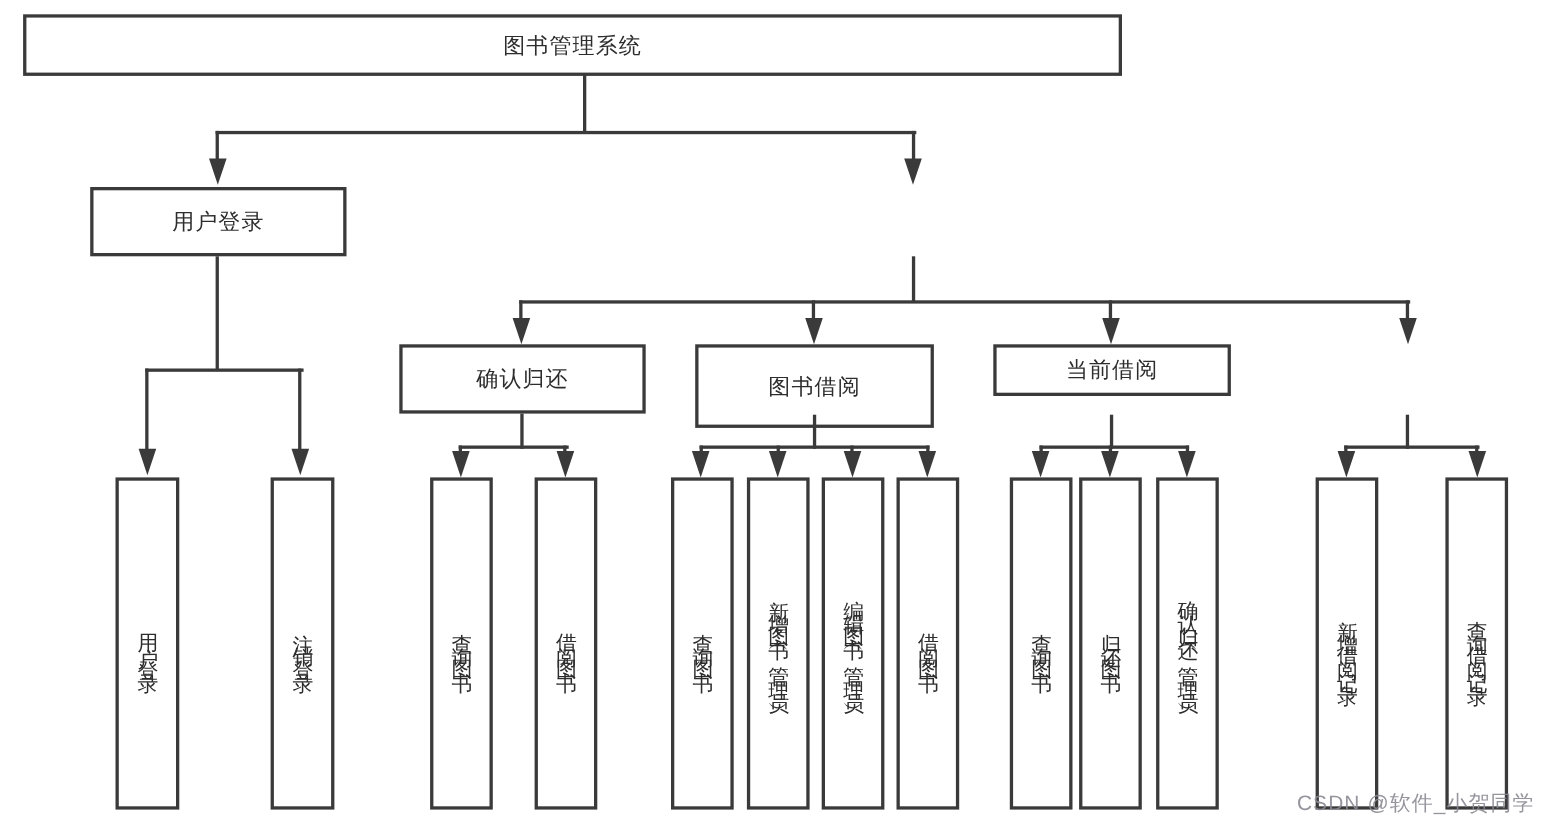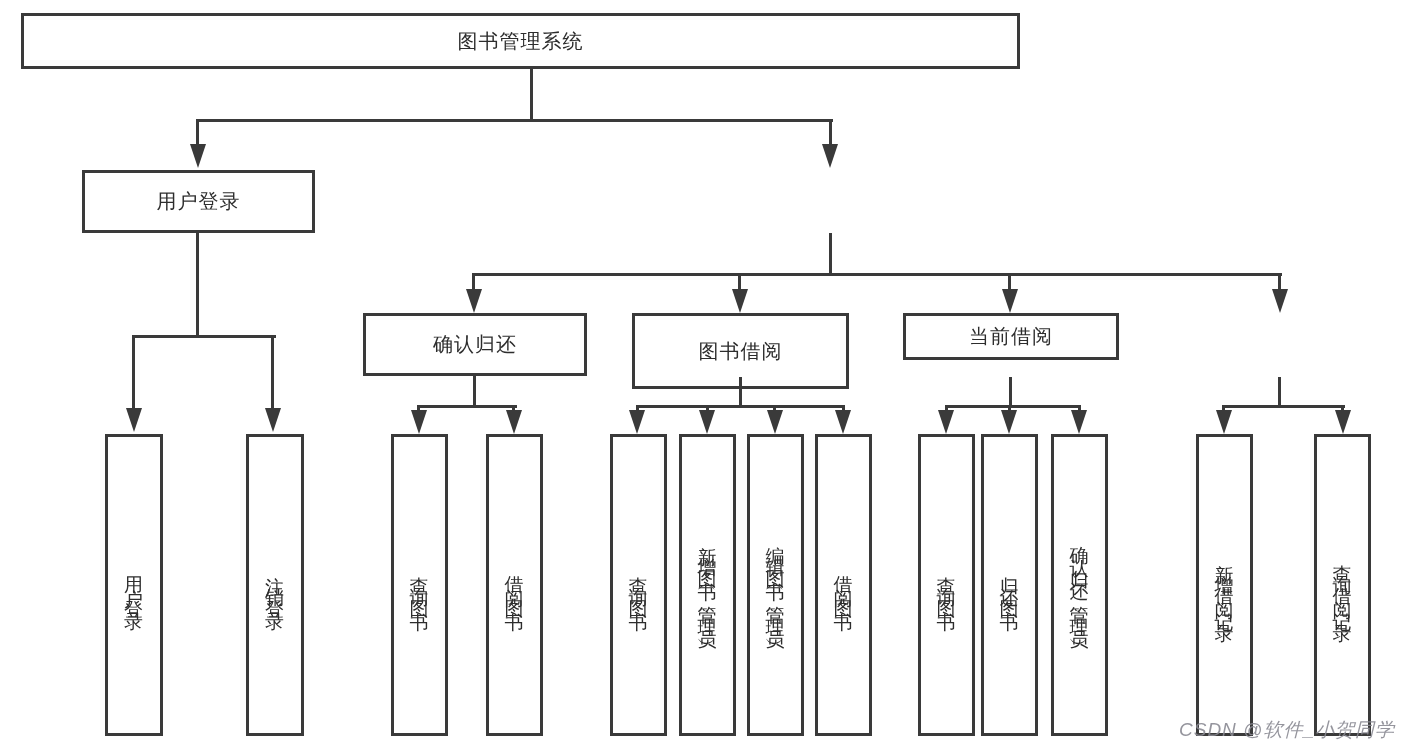--- a/index.html
+++ b/index.html
@@ -37,21 +37,20 @@
     border-right: 8px solid transparent;
     border-top: 24px solid #3a3a3a;
   }
   .watermark {
     position: absolute;
     left: 1179px; top: 717px;
     font-size: 19px;
     color: rgba(138,138,146,0.9);
     letter-spacing: 1px;
     white-space: nowrap;
-    font-style: italic;
   }
 </style>
 </head>
 <body>
 
 <div class="canvas">
 
   <div class="node h" style="left:21px; top:13px; width:999px; height:56px;">图书管理系统</div>
 
   <div class="line" style="left:530px; top:68px; width:3px; height:53px;"></div>

